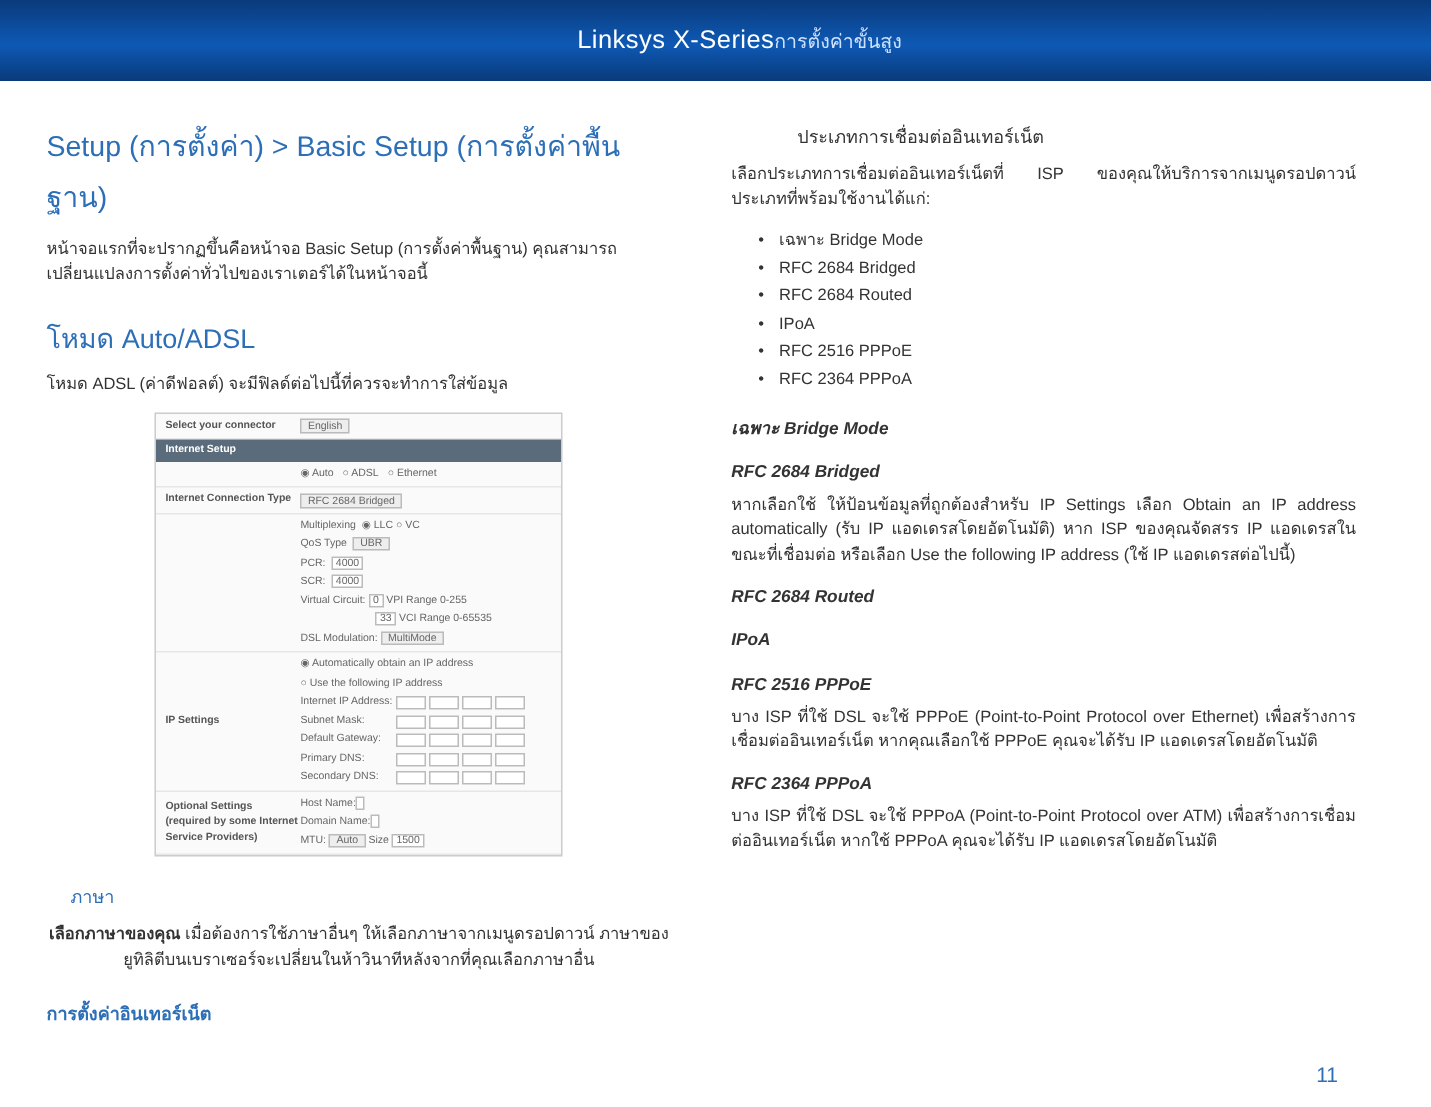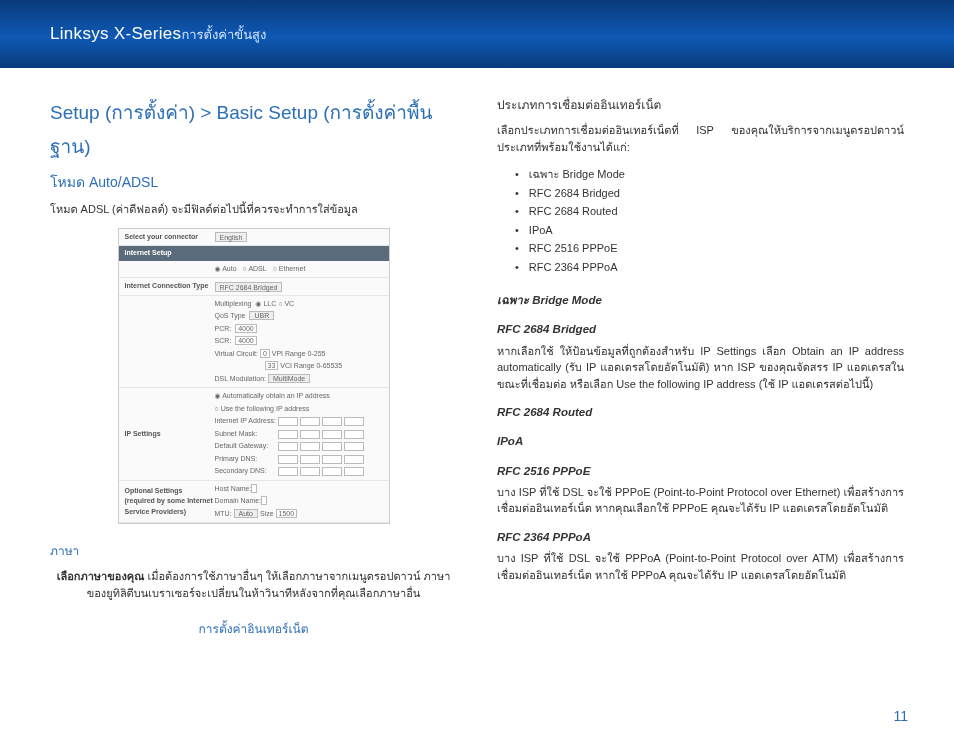--- a/index.html
+++ b/index.html
@@ -1,60 +1,61 @@
 <!DOCTYPE html>
 <html><head>
 <meta charset="utf-8">
 <style>
   * { box-sizing: border-box; margin: 0; padding: 0; }
   body { width: 954px; height: 738px; font-family: Arial, "Helvetica Neue", sans-serif; background: #fff; color: #333; }
-  .header { height: 68px; background: linear-gradient(180deg,#0a3a7a 0%,#0e59b5 55%,#0a3a7a 100%); display: flex; justify-content: flex-start; align-items: center; padding: 0 38px 0 50px; }
+  .header { height: 54px; background: linear-gradient(180deg,#0a3a7a 0%,#0e59b5 55%,#0a3a7a 100%); display: flex; justify-content: center; align-items: center; padding: 0 38px 0 70px; }
   .header-left { color: #fff; font-size: 17px; font-weight: 300; letter-spacing: .3px; }
   .header-right { color: #cfe2ff; font-size: 13px; font-family: Liberation Mono, monospace; }
-  .page { display: flex; padding: 28px 50px 0 50px; gap: 40px; }
+  .page { display: flex; padding: 28px 50px 0 31px; gap: 40px; }
   .col { flex: 1; font-size: 11px; line-height: 1.5; }
   h1.title { color: #2d6fb7; font-weight: 400; font-size: 19px; line-height: 1.8; margin-bottom: 8px; }
   .intro { font-size: 11px; margin-bottom: 22px; }
-  h2.mode { color: #2d6fb7; font-weight: 400; font-size: 14px; margin-bottom: 8px; }
+  h2.mode { color: #2d6fb7; font-weight: 400; font-size: 18px; margin-bottom: 8px; }
   .modedesc { margin-bottom: 10px; }
   .screenshot { width: 272px; margin: 6px auto 18px auto; border: 1px solid #ccc; background: #fafafa; font-size: 7px; color: #666; }
   .srow { display:flex; border-bottom:1px solid #e6e6e6; padding:3px 6px; align-items:center; }
   .slabel { width: 90px; color:#555; font-weight:bold; }
   .svals { flex:1; display:flex; flex-wrap:wrap; gap:2px 6px; align-items:center; }
   .sbox { border:1px solid #bbb; background:#fff; padding:0 2px; min-width:28px; height:10px; line-height:10px; }
   .ssel { border:1px solid #bbb; background:#eee; padding:0 4px; height:10px; line-height:10px; }
   .sdarkbar { background:#5a6b7b; color:#fff; padding:2px 6px; font-weight:bold; font-size:7px; }
   .ipgrid{display:grid;grid-template-columns:auto repeat(4,20px);gap:2px;align-items:center;}
   .ipgrid span{white-space:nowrap;}
   .ipgrid .cell{border:1px solid #bbb;background:#fff;height:9px;}
-  h3.lang { color:#2d6fb7; font-weight:400; font-size:12px; margin: 10px 0 8px; }
-  h3.isub { color:#2d6fb7; font-weight:400; font-size:12px; margin: 18px 0 8px; text-align: center; }
+  h3.lang { color:#2d6fb7; font-weight:400; font-size:12px; margin: 10px 16px 8px; }
+  h3.isub { color:#2d6fb7; font-weight:700; font-size:12px; margin: 18px 0 8px; }
   .parag { font-size:11px; line-height:1.55;text-align:center; }
   .boldstart { font-weight:bold; }
-  h3.rcol-h { font-size: 12px; font-weight: 400; margin-bottom: 8px; color:#333; }
+  h3.rcol-h { font-size: 12px; font-weight: 400; margin-bottom: 8px; color:#333;margin-left:44px; }
   .rcol-p { font-size: 11px; margin-bottom: 10px; }
   ul.bullets { list-style: none; margin: 4px 0 16px 18px; }
   ul.bullets li { font-size: 11px; padding: 1px 0; }
   ul.bullets li::before { content:"•"; margin-right:10px; color:#333; }
   h4.subh { font-size: 11.5px; font-weight: bold; font-style: italic; margin: 12px 0 4px; }
   .just { text-align: justify; }
-  .footer { position:absolute; bottom:14px; right:46px; color:#2d6fb7; font-size:14px; }
+  .footer { position:absolute; bottom:14px; right:62px; color:#2d6fb7; font-size:14px; }
 </style>
 </head>
 <body>
 
 <div class="header">
   <div class="header-left">Linksys X-Series</div>
   <div class="header-right">การตั้งค่าขั้นสูง</div>
 </div>
 
 <div class="page">
 
   <div class="col">
     <h1 class="title">Setup (การตั้งค่า) &gt; Basic Setup (การตั้งค่าพื้นฐาน)</h1>
+    <p class="intro">หน้าจอแรกที่จะปรากฏขึ้นคือหน้าจอ Basic Setup (การตั้งค่าพื้นฐาน) คุณสามารถเปลี่ยนแปลงการตั้งค่าทั่วไปของเราเตอร์ได้ในหน้าจอนี้</p>
 
     <h2 class="mode">โหมด Auto/ADSL</h2>
     <p class="modedesc">โหมด ADSL (ค่าดีฟอลต์) จะมีฟิลด์ต่อไปนี้ที่ควรจะทำการใส่ข้อมูล</p>
 
     <div class="screenshot">
       <div class="srow">
           <div class="slabel">Select your connector</div>
           <div class="svals">
             <span class="ssel">English</span>
           </div>

